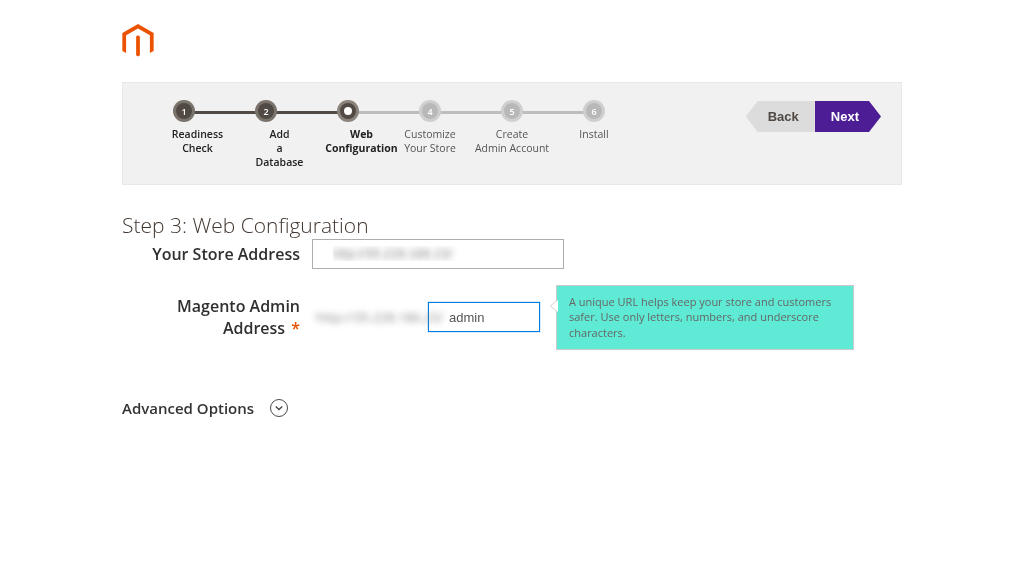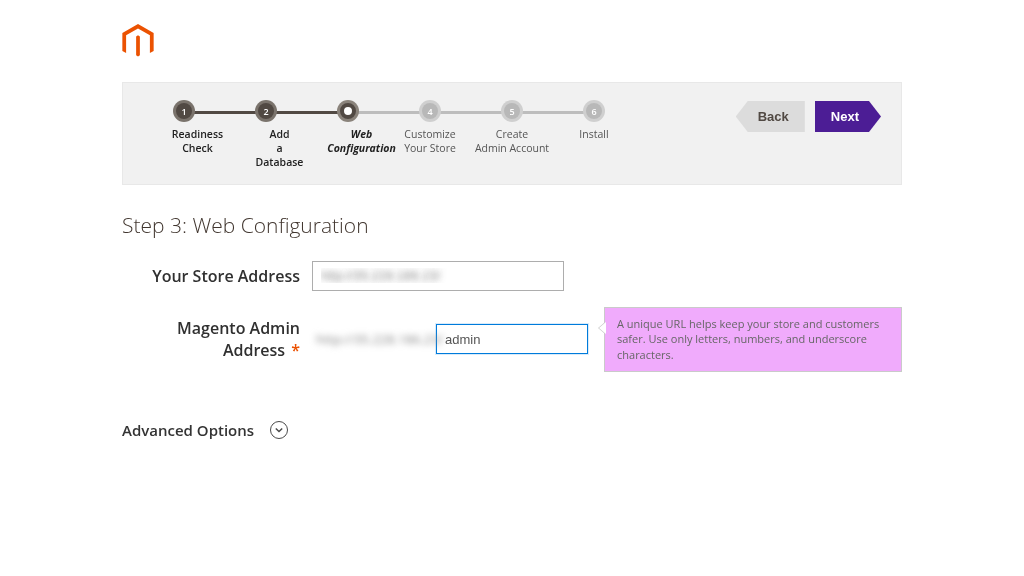--- a/index.html
+++ b/index.html
@@ -76,25 +76,24 @@
     }
     .step.done .step-line { background: #514943; }
     .step:last-child .step-line { display: none; }
     .step-label {
       font-size: 10.5px;
       text-align: center;
       line-height: 1.35;
       color: #555;
     }
     .step.done .step-label, .step.current .step-label { color: #222; font-weight: 600; margin-left: 27px; }
-    .step.current .step-label { font-weight: 700; font-style: italic; }
+    .step.current .step-label { font-weight: 700; }
 
     .wizard-actions {
       display: flex;
-      gap: 10px;
       align-items: center;
     }
     .btn-back {
       background: #dcdcdc;
       color: #514943;
       padding: 8px 16px 8px 22px;
       font-weight: 600;
       font-size: 13px;
       border: none;
       cursor: pointer;
@@ -109,65 +108,64 @@
       font-size: 13px;
       border: none;
       cursor: pointer;
       clip-path: polygon(0 0, calc(100% - 12px) 0, 100% 50%, calc(100% - 12px) 100%, 0 100%);
     }
 
     .page-title {
       font-size: 21px;
       font-weight: 300;
       color: #41362f;
-      margin-bottom: 22px;
     }
 
     .form-row {
       display: flex;
       align-items: center;
       margin-bottom: 16px;
     }
     .form-label {
       width: 190px;
       text-align: right;
       font-size: 16px;
       font-weight: 600;
       color: #303030;
       padding-right: 12px;
     }
     .req-star { color: #eb5202; margin-left: 2px; }
     .text-input {
       border: 1px solid #adadad;
-      padding: 6px 8px;
+      padding: 6px 20px;
       font-size: 13px;
       color: #555;
       height: 30px;
     }
     .text-input.w250 { width: 252px; }
-    .text-input.w138 { width: 152px; margin-left: 8px; }
+    .text-input.w138 { width: 112px; }
     .text-input.focused { border-color: #007bdb; box-shadow: 0 0 0 1px rgba(0,123,219,.15);}
     .blurred {
       color: transparent;
       text-shadow: 0 0 6px rgba(80,80,80,0.7);
       user-select: none;
     }
     .prefix-text {
       font-size: 13px;
       color: #888;
       padding: 0 10px 0 4px;
       filter: blur(3px);
       width: 116px;
       display: inline-block;
     }
     .tooltip-box {
       position: relative;
       margin-left: 16px;
       border: 1px solid #cacaca;
-      background: #f0abfc;
+      background: #5eead4;
       font-size: 11px;
       color: #666;
       padding: 8px 12px;
       width: 298px;
       line-height: 1.45;
     }
     .tooltip-box::before {
       content: '';
       position: absolute;
       left: -7px;

